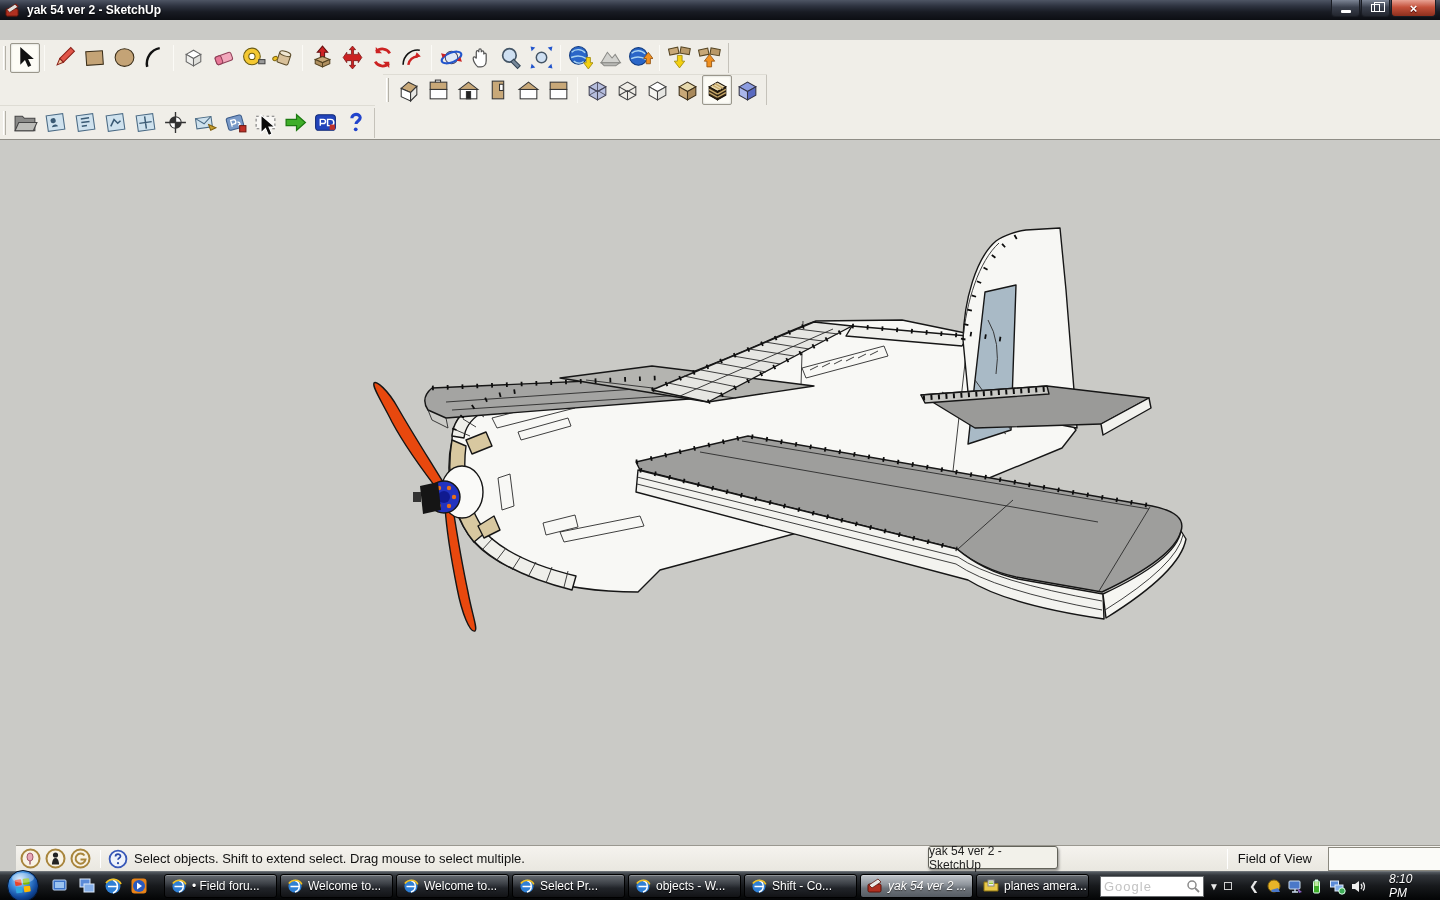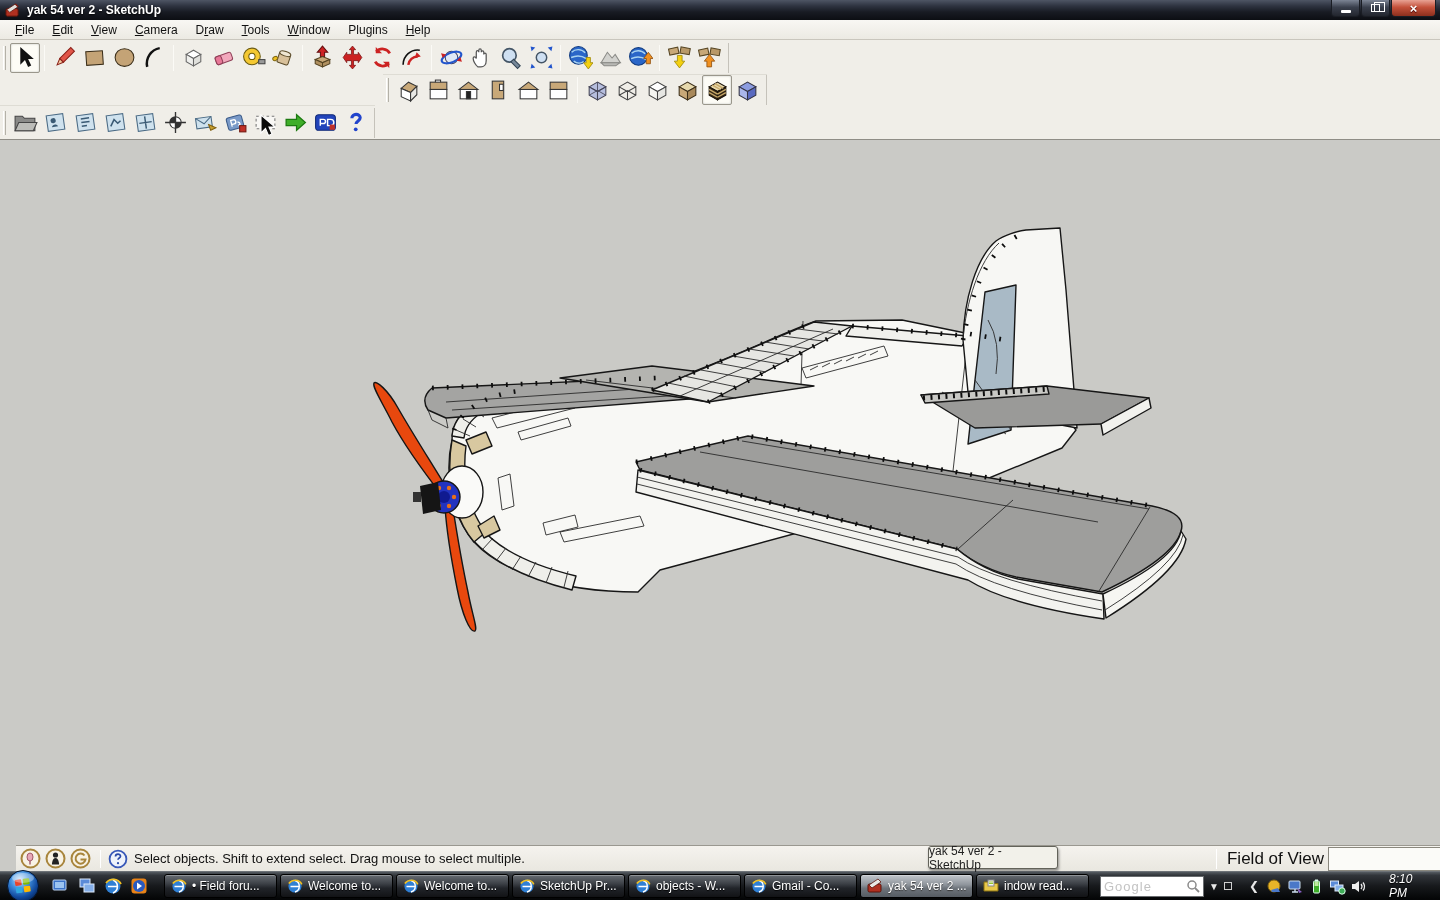--- a/index.html
+++ b/index.html
@@ -59,40 +59,40 @@
   
   .statusbar { position:absolute; left:16px; top:845px; width:1440px; height:26px;
     background:linear-gradient(180deg,#f5f3ee,#e9e7e0); border-top:1px solid #9a9890;
     display:flex; align-items:center; }
   .sb-circ { width:21px; height:21px; margin-left:4px; }
   .sb-sep { width:1px; height:18px; background:#b0ada4; border-right:1px solid #fff; margin:0 7px 0 9px; }
   .sb-help { width:20px; height:20px; margin-right:6px; }
   .sb-hint { font-size:13px; color:#111; }
   .sb-right { margin-left:auto; display:flex; align-items:center; height:100%; }
   .sb-rsep { width:1px; height:20px; background:#b0ada4; border-right:1px solid #fff; margin-right:10px; }
-  .fov-label { font-size:17px; color:#111; margin-right:4px; }
+  .fov-label { font-size:13px; color:#111; margin-right:16px; }
   .measure-box { width:128px; height:24px; border:1px solid #8a887e; background:#fbfbf8;
     font-size:12px; padding:2px 4px; }
   .sk-tooltip { position:absolute; left:928px; top:846px; width:130px; height:23px; z-index:70;
     background:#f2f1ea; border:1px solid #63635a; border-radius:3px; box-shadow:1px 2px 3px rgba(0,0,0,.4);
     font-size:12px; color:#222; display:flex; align-items:center; justify-content:center; }
 
   
   .taskbar { position:absolute; left:0; top:871px; width:1440px; height:29px;
     background:linear-gradient(180deg,#555b61 0%,#31353a 12%,#17191c 50%,#050607 95%);
     border-top:1px solid #6d7277; display:flex; align-items:center; }
   .start-orb { position:absolute; left:6px; top:-3px; width:34px; height:34px; z-index:80; }
   .quick-launch { display:flex; align-items:center; margin-left:48px; }
   .ql-icon { width:20px; height:20px; margin:0 3px; display:flex; align-items:center; justify-content:center; }
   .ql-icon svg { width:18px; height:18px; }
   .tasks { display:flex; align-items:center; margin-left:12px; }
   .task-btn { width:113px; height:24px; margin-right:3px; border:1px solid #000; border-radius:3px;
     background:linear-gradient(180deg,#686d73,#3c4046 40%,#212429 60%,#121316);
     box-shadow:inset 0 1px 0 rgba(255,255,255,.28); display:flex; align-items:center; padding:0 6px; overflow:hidden; }
-  .task-btn.active { background:linear-gradient(180deg,#c2c6cb,#8e949b 45%,#6e747b 60%,#565c63); }
+  .task-btn.active { background:linear-gradient(180deg,#c2c6cb,#8e949b 45%,#6e747b 60%,#565c63);font-style:italic; }
   .task-btn .t-ico { width:16px; height:16px; margin-right:5px; flex:none; }
   .task-btn .t-label { color:#fff; font-size:12px; white-space:nowrap; text-shadow:0 1px 1px #000; }
   .task-btn.active .t-label { text-shadow:0 1px 1px #333; }
   .search-band { display:flex; align-items:center; margin-left:8px; }
   .search-box { width:104px; height:21px; background:#fff; border:1px solid #6a6d70;
     display:flex; align-items:center; padding:0 3px; }
   .search-watermark { color:#c3c3c3; font-size:13px; letter-spacing:1px; flex:1; }
   .band-caret { color:#e8e8e8; font-size:10px; margin:0 5px; }
   .band-sq { width:8px; height:8px; border:1px solid #cfcfcf; margin-right:6px; }
   .tray { display:flex; align-items:center; margin-left:6px; }
@@ -118,31 +118,20 @@
         </div>
       <div class="win-btn res">
           <div class="glyph-res"></div>
         </div>
       <div class="win-btn close">
           <span class="glyph-close">×</span>
         </div>
     </div>
   </div>
 
-  <div class="menubar">
-      <span class="menu-item"><u>F</u>ile</span>
-      <span class="menu-item"><u>E</u>dit</span>
-      <span class="menu-item"><u>V</u>iew</span>
-      <span class="menu-item"><u>C</u>amera</span>
-      <span class="menu-item">D<u>r</u>aw</span>
-      <span class="menu-item"><u>T</u>ools</span>
-      <span class="menu-item"><u>W</u>indow</span>
-      <span class="menu-item">Plugins</span>
-      <span class="menu-item"><u>H</u>elp</span>
-    </div>
 
   <div class="toolbar-dock">
     <div class="tb-row tb-row1">
         <span class="tb-grip"></span>
         <span class="tb-btn pressed">
           <svg viewBox="0 0 24 24">
             <path d="M7 2l0 17 4.5-4.5 3 6.5 3-1.4-3-6.1 5.5 0z" fill="#111"></path>
           </svg>
         </span>
         <span class="tb-sep"></span>
@@ -692,52 +681,52 @@
               <path d="M1.8 5.5c3.5-4.5 10.5-4.5 13 .8" stroke="#f4c020" stroke-width="1.6" fill="none"></path>
             </svg></span>
           <span class="t-label">Welcome to...</span>
         </div>
         <div class="task-btn">
           <span class="t-ico"><svg viewBox="0 0 16 16">
               <circle cx="8" cy="8" r="6.6" fill="#2f7fd4"></circle>
               <path d="M3.5 8.5h9M8 2.5a6 6 0 0 1 0 11.5" stroke="#fff" stroke-width="1.4" fill="none"></path>
               <path d="M1.8 5.5c3.5-4.5 10.5-4.5 13 .8" stroke="#f4c020" stroke-width="1.6" fill="none"></path>
             </svg></span>
-          <span class="t-label">SketchUp Pr...</span>
+          <span class="t-label">Select Pr...</span>
         </div>
         <div class="task-btn">
           <span class="t-ico"><svg viewBox="0 0 16 16">
               <circle cx="8" cy="8" r="6.6" fill="#2f7fd4"></circle>
               <path d="M3.5 8.5h9M8 2.5a6 6 0 0 1 0 11.5" stroke="#fff" stroke-width="1.4" fill="none"></path>
               <path d="M1.8 5.5c3.5-4.5 10.5-4.5 13 .8" stroke="#f4c020" stroke-width="1.6" fill="none"></path>
             </svg></span>
           <span class="t-label">objects - W...</span>
         </div>
         <div class="task-btn">
           <span class="t-ico"><svg viewBox="0 0 16 16">
               <circle cx="8" cy="8" r="6.6" fill="#2f7fd4"></circle>
               <path d="M3.5 8.5h9M8 2.5a6 6 0 0 1 0 11.5" stroke="#fff" stroke-width="1.4" fill="none"></path>
               <path d="M1.8 5.5c3.5-4.5 10.5-4.5 13 .8" stroke="#f4c020" stroke-width="1.6" fill="none"></path>
             </svg></span>
-          <span class="t-label">Gmail - Co...</span>
+          <span class="t-label">Shift - Co...</span>
         </div>
         <div class="task-btn active">
           <span class="t-ico"><svg viewBox="0 0 16 16">
               <rect x="1" y="6" width="13" height="8" rx="1.5" fill="#b03020" stroke="#5a130a"></rect>
               <path d="M2 7l9-6 3 3-9 6z" fill="#e8e8e4" stroke="#5a130a" stroke-width="0.8"></path>
             </svg></span>
           <span class="t-label">yak 54 ver 2 ...</span>
         </div>
         <div class="task-btn">
           <span class="t-ico"><svg viewBox="0 0 16 16">
               <path d="M1 4h5l1.5 1.5H15V13H1z" fill="#e8c84a" stroke="#8a7010"></path>
               <rect x="5" y="2" width="6" height="6" fill="#f4f4f0" stroke="#888"></rect>
               <path d="M6 4h4M6 5.5h4" stroke="#7fba00" stroke-width="0.8"></path>
             </svg></span>
-          <span class="t-label">indow read...</span>
+          <span class="t-label">planes amera...</span>
         </div>
       </div>
 
     <div class="search-band">
       <div class="search-box">
         <span class="search-watermark">Google</span>
         <svg width="14" height="14" viewBox="0 0 14 14">
           <circle cx="6" cy="6" r="4" fill="none" stroke="#8a8a8a" stroke-width="1.5"></circle>
             <path d="M9 9l4 4" stroke="#8a8a8a" stroke-width="1.8"></path>
         </svg>

